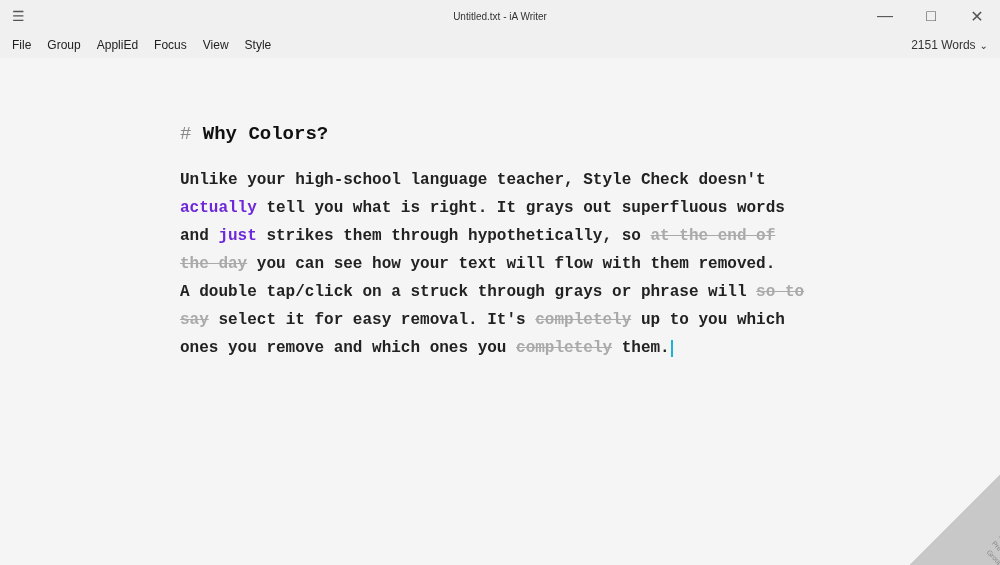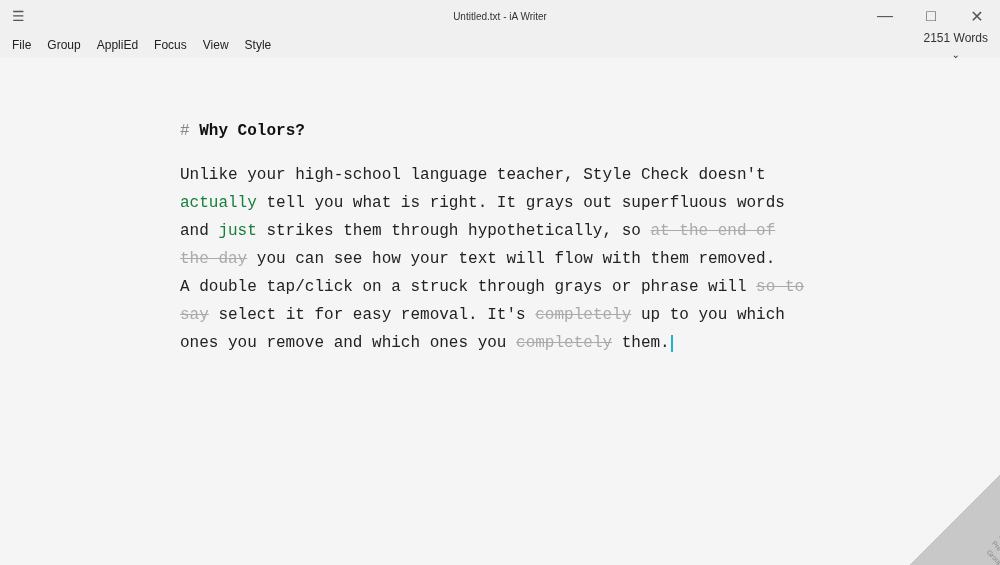--- a/index.html
+++ b/index.html
@@ -90,21 +90,20 @@
       cursor: pointer;
       border-radius: 2px;
       font-family: 'Segoe UI', sans-serif;
     }
 
     .menu-bar-right {
       display: flex;
       align-items: center;
       gap: 4px;
       padding-right: 8px;
-      flex-direction: column;
     }
 
     .word-count {
       font-size: 12px;
       color: #333;
       font-family: 'Segoe UI', sans-serif;
     }
 
     .chevron-down {
       font-size: 10px;
@@ -124,39 +123,40 @@
       margin: 0 auto;
       padding: 60px 20px 60px 20px;
       font-family: 'Courier New', Courier, monospace;
       font-size: 16px;
       line-height: 1.7;
       color: #1a1a1a;
     }
 
     .heading {
       font-weight: bold;
-      font-size: 16px;
+      font-size: 19px;
       margin-bottom: 16px;
       color: #111;
       font-family: 'Courier New', Courier, monospace;
     }
 
     .heading-hash {
       color: #888;
       font-weight: normal;
     }
 
     .paragraph {
       line-height: 1.75;
       color: #222;
+      font-weight: bold;
     }
 
     
     .gray-text {
-      color: #15803d;
+      color: #6d28d9;
       margin-top: 24px;
     }
 
     
     .strike-text {
       color: #aaa;
       text-decoration: line-through;
     }
 
     

